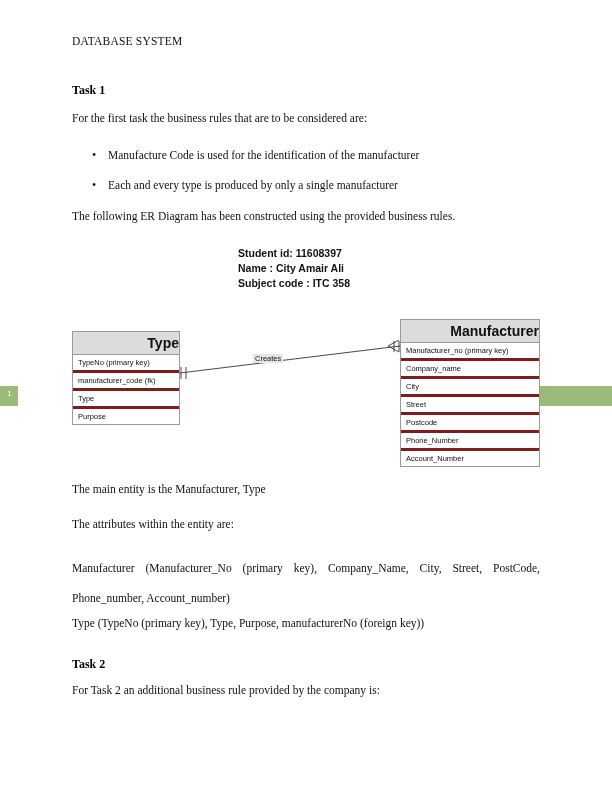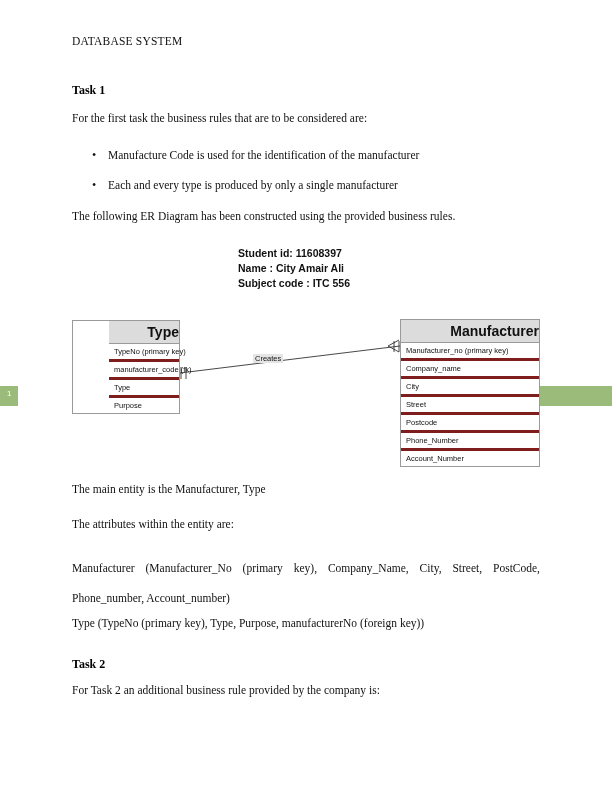--- a/index.html
+++ b/index.html
@@ -133,23 +133,22 @@
     padding: 3px 5px;
     border-bottom: 3px solid #7f1d1d;
     color: #111;
     white-space: nowrap;
   }
   .entity-attr:last-child {
     border-bottom: none;
   }
   .entity.type-entity {
     left: 72px;
-    top: 4px;
+    top: 15px;
     width: 108px;
-    padding-left: 36px;
   }
   .entity.manufacturer-entity {
     left: 400px;
     top: 3px;
     width: 140px;
   }
   .rel-label {
     position: absolute;
     left: 253px;
     top: 38px;
@@ -181,21 +180,21 @@
   <ul class="bullet-list" style="top:140px;">
     <li class="bullet-item">Manufacture Code is used for the identification of the manufacturer</li>
     <li class="bullet-item">Each and every type is produced by only a single manufacturer</li>
   </ul>
 
   <div class="para" style="top:210px;">The following ER Diagram has been constructed using the provided business rules.</div>
 
   <div class="student-block">
     <div>Student id: 11608397</div>
     <div>Name : City Amair Ali</div>
-    <div>Subject code : ITC 556</div>
+    <div>Subject code : ITC 358</div>
   </div>
 
   <div class="green-bar left"></div>
   <div class="page-number">1</div>
   <div class="green-bar right"></div>
 
   <div class="er-diagram">
     <svg class="er-svg" viewBox="0 0 612 150">
       <line x1="180" y1="57" x2="400" y2="30" stroke="#333" stroke-width="0.9"></line>
       <line x1="186" y1="51" x2="186" y2="63" stroke="#333" stroke-width="0.9"></line>

